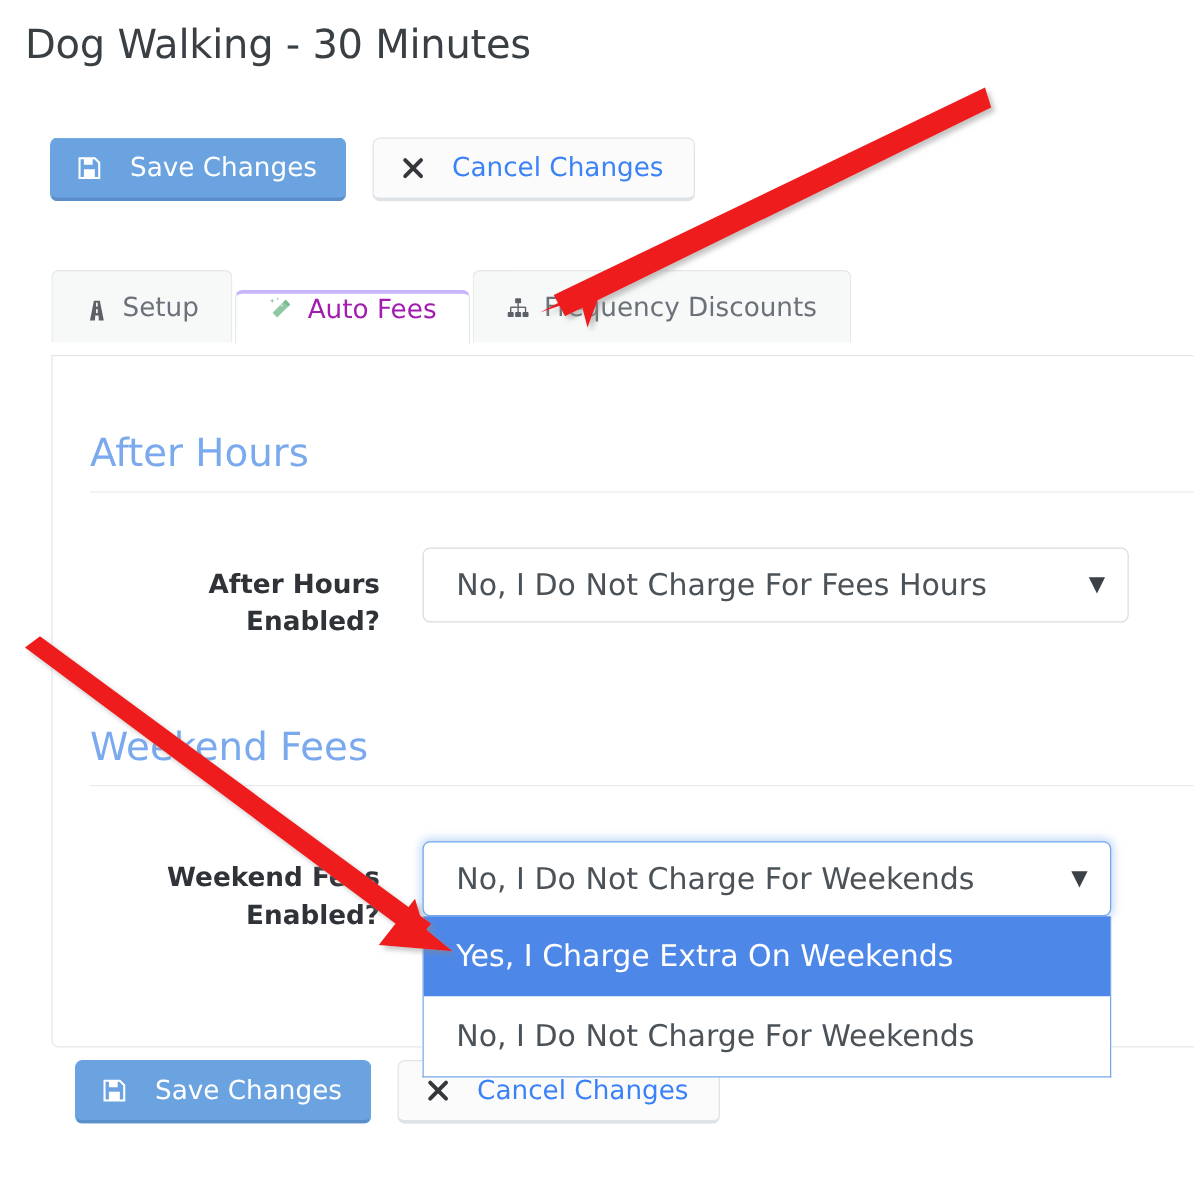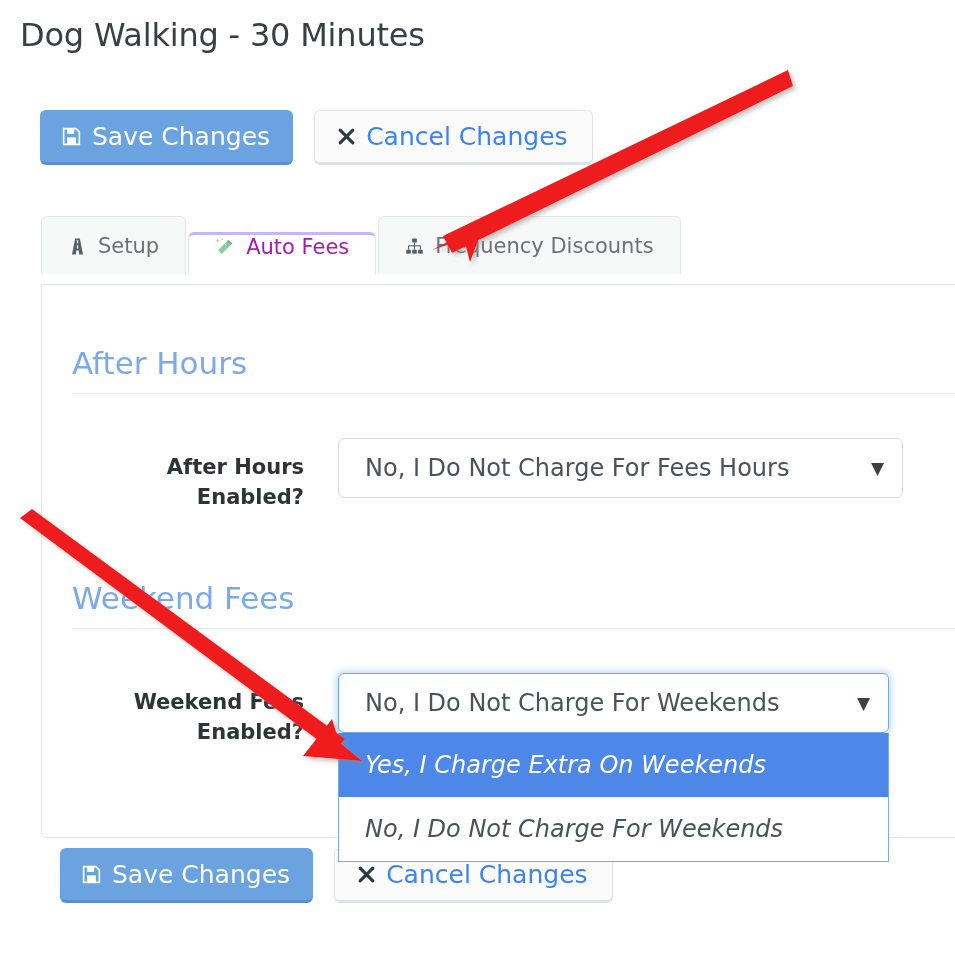--- a/index.html
+++ b/index.html
@@ -24,23 +24,23 @@
   }
 
   
   .btn-row-top { position: absolute; left: 40px; top: 110px; }
   .btn-row-bottom { position: absolute; left: 60px; top: 848px; }
 
   .btn {
     display: inline-flex;
     align-items: center;
     justify-content: center;
-    gap: 10px;
+    gap: 22px;
     border-radius: 6px;
-    font-size: 25px;
+    font-size: 21px;
     line-height: 1;
     white-space: nowrap;
     cursor: pointer;
     vertical-align: top;
     font-family: "DejaVu Sans", "Liberation Sans", sans-serif;
   }
   .btn-primary {
     background: #6ba3e0;
     border: 1px solid #6ba3e0;
     border-bottom: 3px solid #5a8fcc;
@@ -72,21 +72,21 @@
     padding: 17px 26px 16px 26px;
     white-space: nowrap;
     cursor: pointer;
     background: #f7f8f8;
     border: 1px solid #e4e7ea;
     border-bottom: none;
     border-radius: 6px 6px 0 0;
     color: #6b7178;
     position: relative;
   }
-  .tab.inactive-first { margin-right: 2px; }
+  .tab.inactive-first { margin-right: 2px; align-items: flex-end; }
   .tab.active {
     background: #ffffff;
     color: #a21caf;
     border: 1px solid #e4e7ea;
     border-top: 3px solid #c4b5fd;
     border-bottom: none;
     padding-top: 0;
     margin-bottom: -1px;
     z-index: 3;
     border-radius: 6px 6px 0 0;
@@ -158,21 +158,20 @@
   .caret { font-size: 17px; color: #3c4146; margin-left: 22px; line-height: 1; }
 
   .dropdown {
     position: absolute;
     top: 60px;
     left: 0;
     background: #ffffff;
     border: 1px solid #7aa9e8;
     border-top: none;
     z-index: 20;
-    font-style: italic;
   }
   .dd-option {
     font-size: 24px;
     padding: 18px 26px;
     white-space: nowrap;
     color: #4b5258;
     cursor: pointer;
   }
   .dd-option.selected { background: #4d87e8; color: #ffffff; }
 

